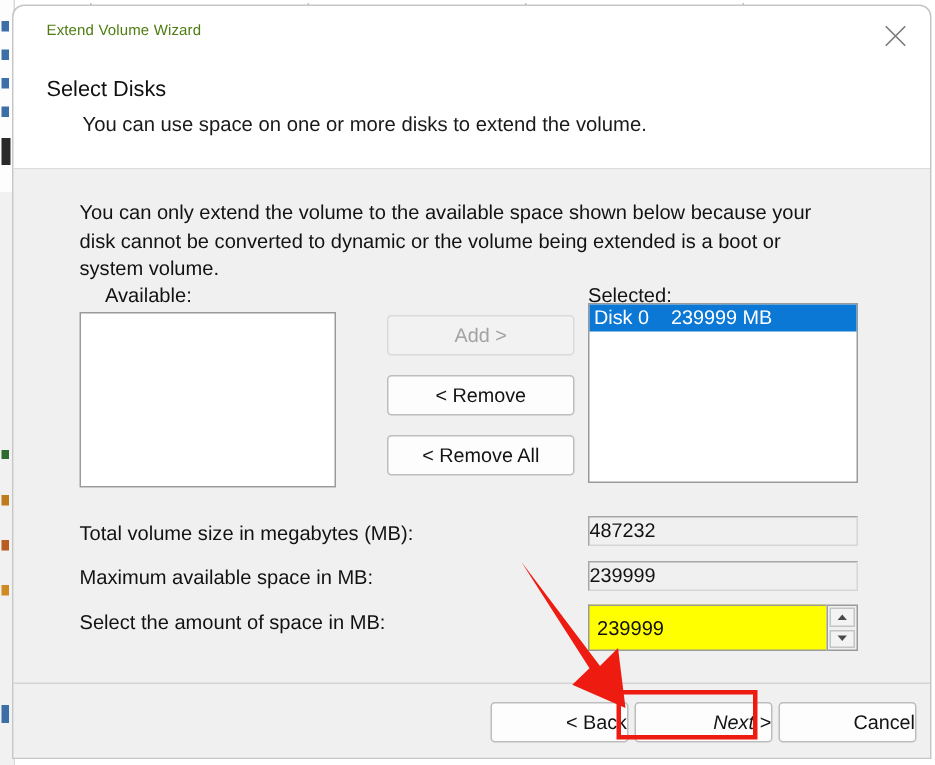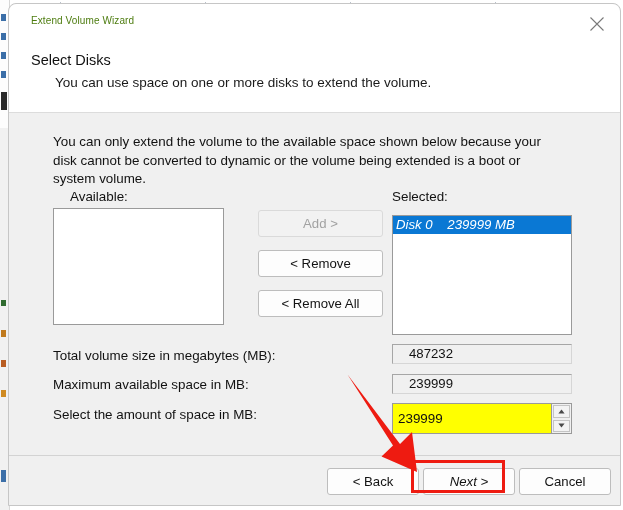--- a/index.html
+++ b/index.html
@@ -150,21 +150,21 @@
   #available-label { left: 44px; top: 76px; margin-left: 17px; }
   #selected-label  { left: 383px; top: 76px; }
 
   .listbox {
     position: absolute;
     background: #ffffff;
     border: 1px solid #9a9a9a;
     box-sizing: border-box;
   }
   #available-listbox { left: 44px;  top: 95px; width: 171px; height: 117px; }
-  #selected-listbox  { left: 383px; top: 102px; width: 180px; height: 120px; font-style: italic; }
+  #selected-listbox  { left: 383px; top: 89px; width: 180px; height: 120px; }
 
   #selected-disk-row {
     position: absolute;
     left: 0; top: 0;
     width: 100%;
     height: 18px;
     background: #0a78d4;
     color: #ffffff;
     font-size: 13.2px;
     line-height: 18px;
@@ -208,21 +208,21 @@
     left: 383px;
     width: 180px;
     height: 20px;
     box-sizing: border-box;
     border: 1px solid #a6a6a6;
     border-right-color: #d6d6d6;
     border-bottom-color: #d6d6d6;
     font-size: 13.2px;
     color: #121212;
     line-height: 18px;
-    padding-left: 16px;
+    padding-left: 0;
     background: #f0f0f0;
   }
   #total-size-field { top: 231px; }
   #max-space-field  { top: 261px; }
 
   #amount-field {
     position: absolute;
     left: 383px;
     top: 290px;
     width: 159px;
@@ -276,20 +276,21 @@
     height: 27px;
     background: #fdfdfd;
     border: 1px solid #bdbdbd;
     border-radius: 3px;
     font-family: "Liberation Sans", sans-serif;
     font-size: 13.2px;
     color: #131313;
     box-sizing: border-box;
     cursor: default;
     padding: 0;
+    text-align: right;
   }
   #back-button   { left: 318px; }
   #next-button   { left: 414px; font-style: italic; }
   #cancel-button { left: 510px; }
 
   
   #next-highlight {
     position: absolute;
     left: 411px;
     top: 460px;

